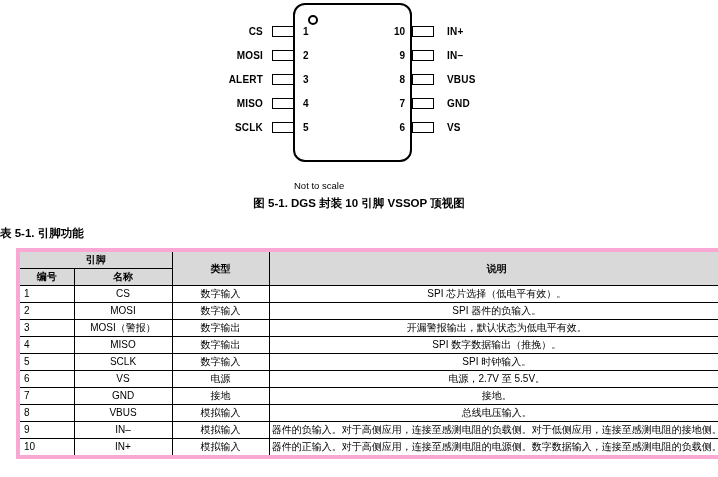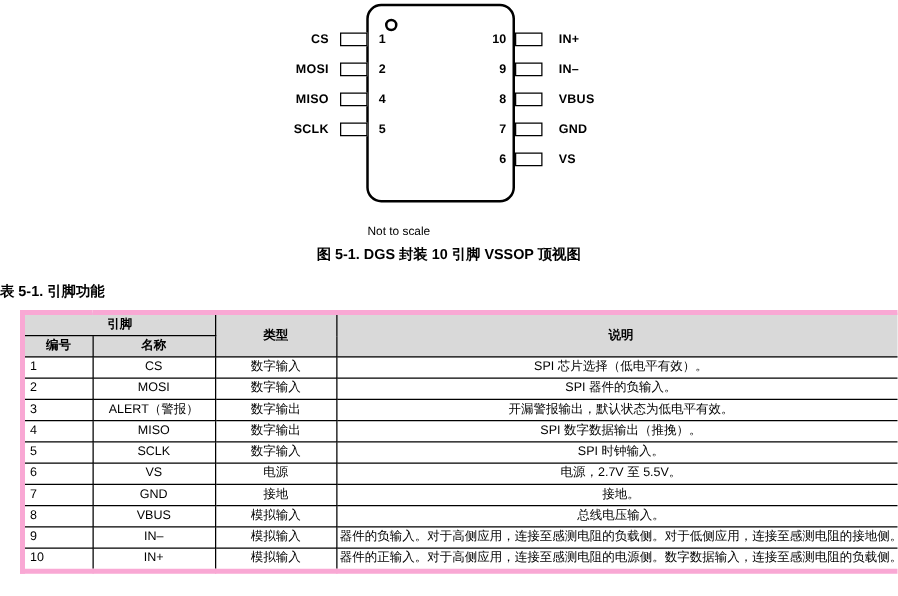--- a/index.html
+++ b/index.html
@@ -77,20 +77,25 @@
       <span class="pin-label">CS</span>
       <span class="pin-box"></span>
       <span class="pin-num">1</span>
     </div>
     <div class="pin-row">
       <span class="pin-label">MOSI</span>
       <span class="pin-box"></span>
       <span class="pin-num">2</span>
     </div>
     <div class="pin-row">
+      <span class="pin-label">ALERT</span>
+      <span class="pin-box"></span>
+      <span class="pin-num">3</span>
+    </div>
+    <div class="pin-row">
       <span class="pin-label">MISO</span>
       <span class="pin-box"></span>
       <span class="pin-num">4</span>
     </div>
     <div class="pin-row">
       <span class="pin-label">SCLK</span>
       <span class="pin-box"></span>
       <span class="pin-num">5</span>
     </div>
   </div>
@@ -149,21 +154,21 @@
       <td class="c-desc">SPI 芯片选择（低电平有效）。</td>
     </tr>
     <tr>
       <td class="c-num">2</td>
       <td class="c-name">MOSI</td>
       <td class="c-type">数字输入</td>
       <td class="c-desc">SPI 器件的负输入。</td>
     </tr>
     <tr>
       <td class="c-num">3</td>
-      <td class="c-name">ALERT（警报）</td>
+      <td class="c-name">MOSI（警报）</td>
       <td class="c-type">数字输出</td>
       <td class="c-desc">开漏警报输出，默认状态为低电平有效。</td>
     </tr>
     <tr>
       <td class="c-num">4</td>
       <td class="c-name">MISO</td>
       <td class="c-type">数字输出</td>
       <td class="c-desc">SPI 数字数据输出（推挽）。</td>
     </tr>
     <tr>

